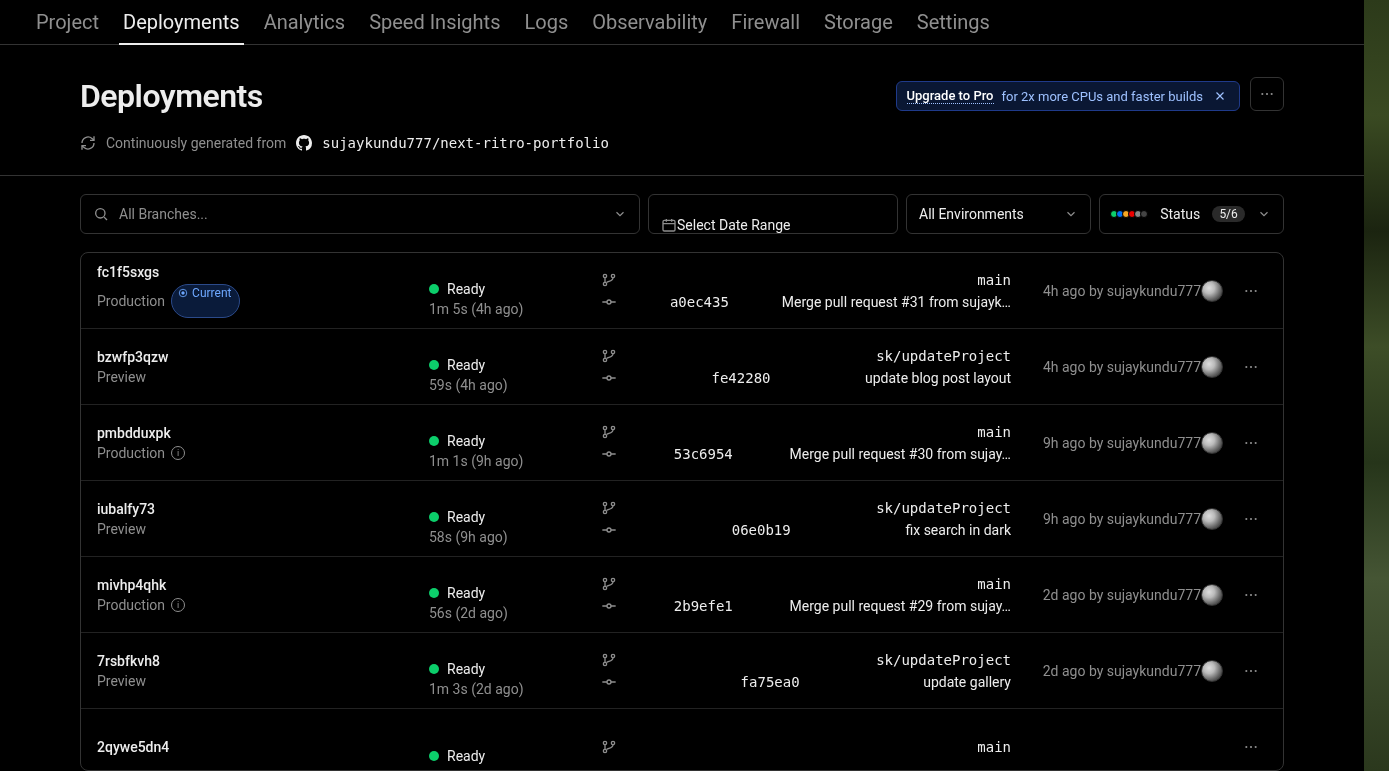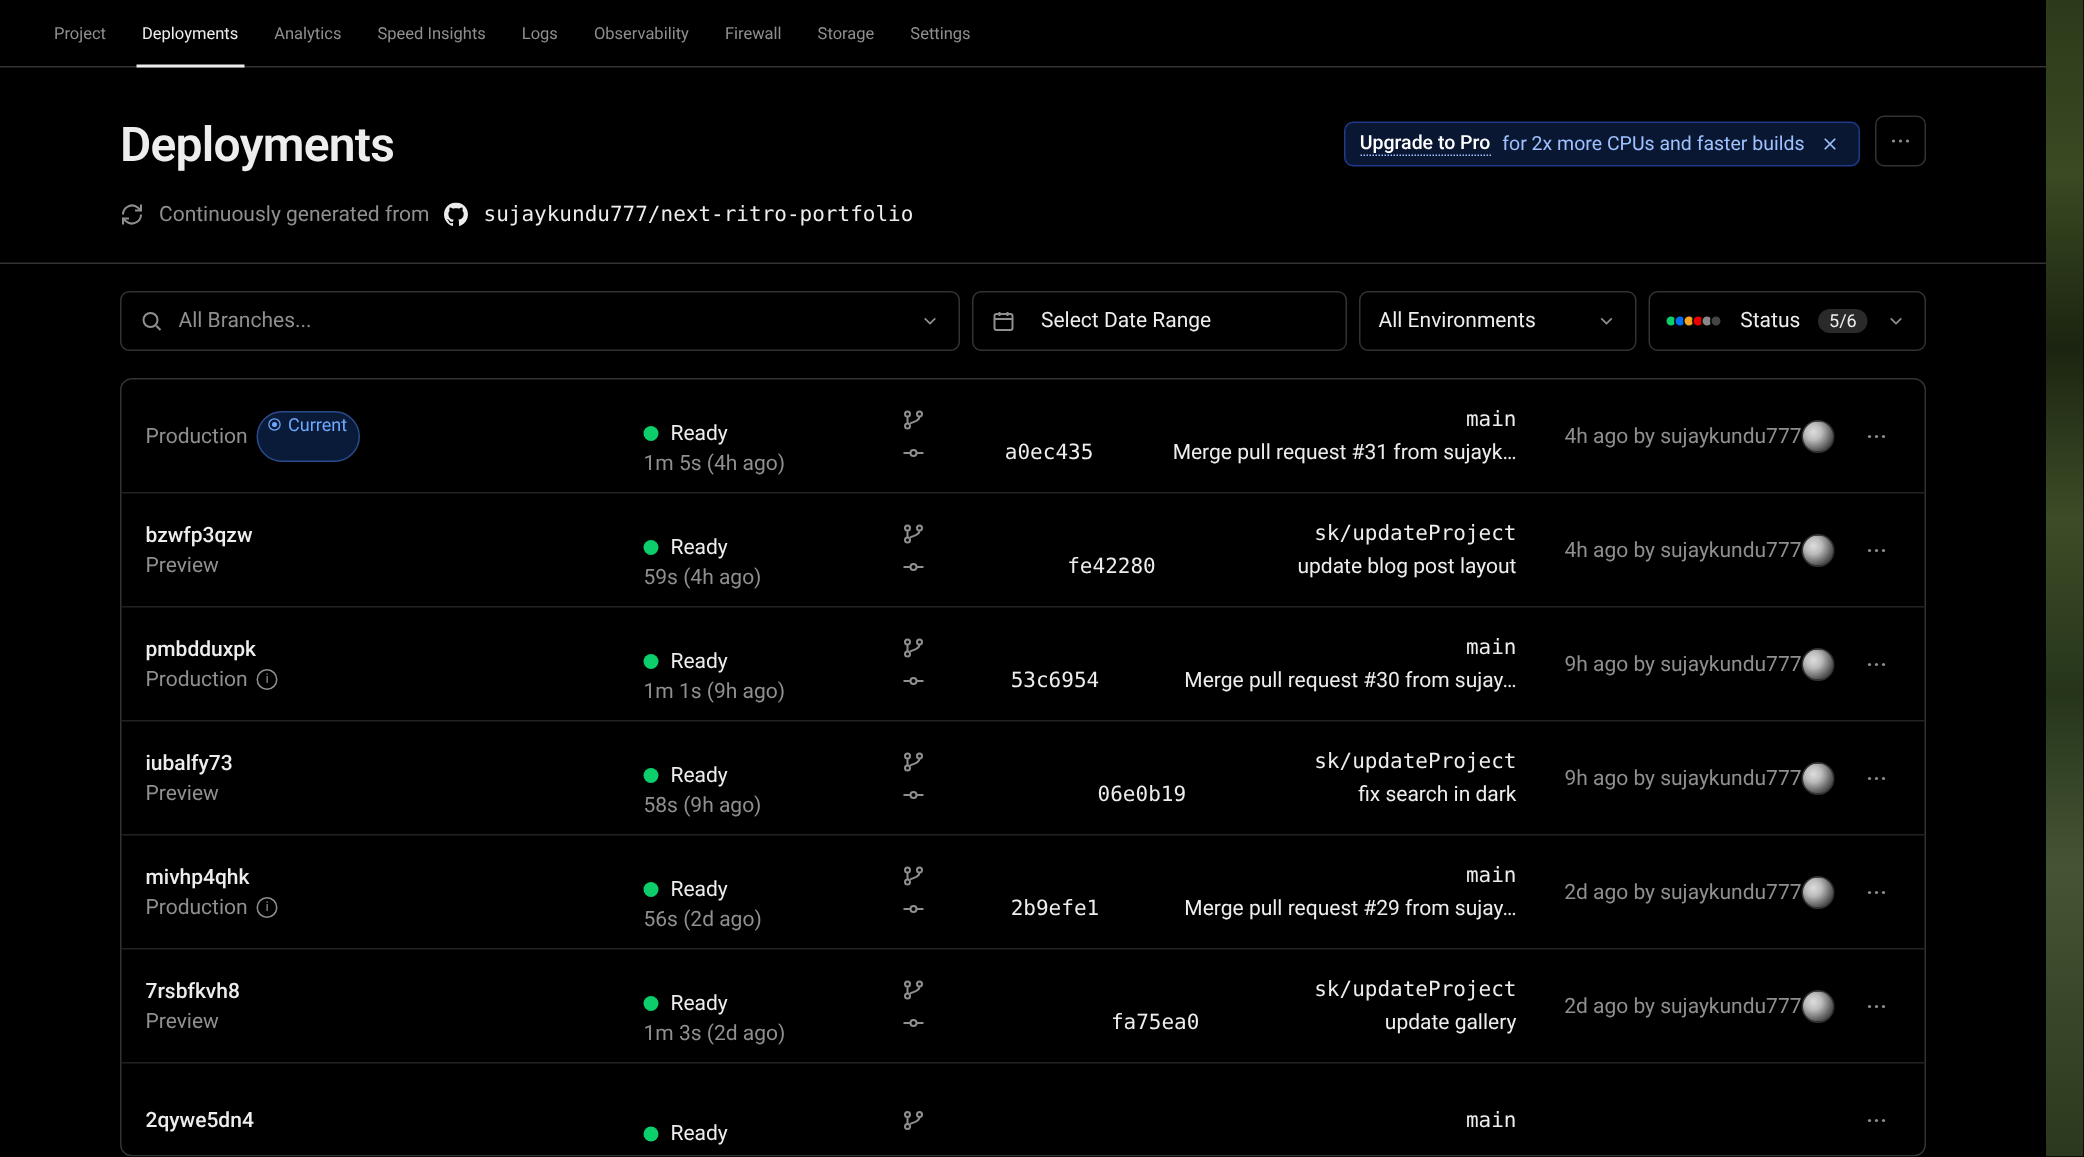--- a/index.html
+++ b/index.html
@@ -40,21 +40,21 @@
     height: 46px;
     border-bottom: 1px solid #333;
   }
   .tab {
     padding: 16px 12px;
     height: 44px;
     display: flex;
     align-items: center;
     color: #8f8f8f;
     cursor: pointer;
-    font-size: 11px;
+    font-size: 20px;
     position: relative;
   }
   .tab.active {
     color: #ededed;
   }
   .tab.active::after {
     content: "";
     position: absolute;
     left: 8px; right: 8px; bottom: -1px;
     height: 2px;
@@ -133,21 +133,21 @@
     border-radius: 6px;
     height: 40px;
     display: flex;
     align-items: center;
     padding: 0 12px;
     color: #8f8f8f;
     background: #000;
   }
   .f-branches { flex: 1; justify-content: space-between; }
   .f-branches .left { display: flex; align-items: center; gap: 10px; }
-  .f-date { width: 250px; gap: 17px; }
+  .f-date { width: 250px; gap: 0; align-items: flex-end; }
   .f-env { width: 185px; justify-content: space-between; }
   .f-env .env-label { color: #ededed; }
   .f-status { width: 185px; justify-content: space-between; gap: 8px; }
   .status-dots {
     display: flex;
     gap: -2px;
   }
   .status-dots span {
     width: 8px; height: 8px; border-radius: 50%; margin-left: -2px;
     border: 1px solid #000;
@@ -335,20 +335,21 @@
         <svg width="14" height="14" viewBox="0 0 24 24" fill="none" stroke="currentColor" stroke-width="2">
             <path d="M6 9l6 6 6-6"></path>
           </svg>
       </span>
     </div>
   </div>
 
   <div class="table" id="deployments-table">
       <div class="row">
         <div class="c-id">
+          <div class="dep-id">fc1f5sxgs</div>
           <div class="dep-env">
             <span>Production</span>
             <span class="badge-current">
               <svg width="10" height="10" viewBox="0 0 24 24" fill="none" stroke="#6ea8ff" stroke-width="2">
                 <circle cx="12" cy="12" r="9"></circle>
                 <circle cx="12" cy="12" r="3" fill="#6ea8ff"></circle>
               </svg>
               <span>Current</span>
             </span>
           </div>

